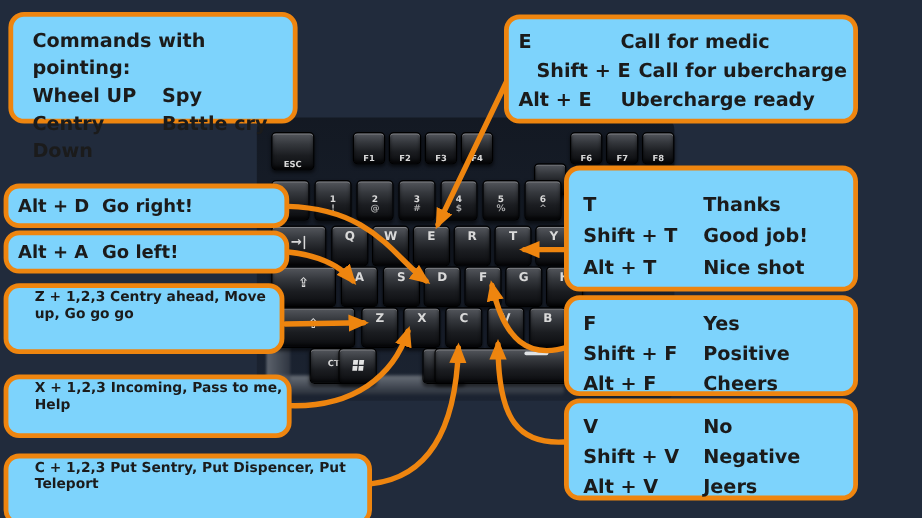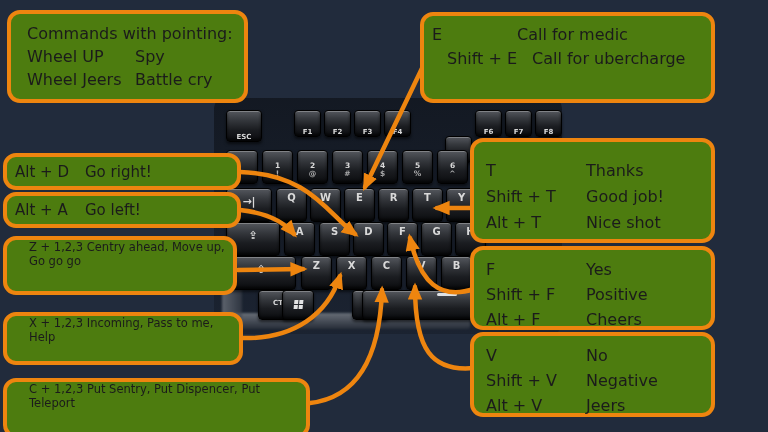--- a/index.html
+++ b/index.html
@@ -26,22 +26,22 @@
   .numkey .sub{opacity:.75;}
   .ickey{font-size:11px;padding-top:6px;}
   .win-logo{display:grid;grid-template-columns:4px 4px;grid-template-rows:4px 4px;gap:1px;margin-top:6px;transform:skewX(-6deg);}
   .win-logo span{background:#e3e3e3;display:block;}
   .space-mark{position:absolute;right:16px;top:2px;width:20px;height:3px;background:#dfe2e5;border-radius:2px;}
 
   
   svg.arrows{position:absolute;left:0;top:0;z-index:3;}
 
   
-  .callout{position:absolute;z-index:4;background:#4d7c0f;border:4px solid #ee850f;border-radius:13px;
-           color:#1b1b1b;font-weight:normal;box-sizing:border-box;}
+  .callout{position:absolute;z-index:4;background:#7dd3fc;border:4px solid #ee850f;border-radius:13px;
+           color:#1b1b1b;font-weight:bold;box-sizing:border-box;}
   .crow{display:flex;}
   .ck{flex-shrink:0;}
   .small-note{display:flex;align-items:flex-start;font-size:11.5px;padding-left:22px;letter-spacing:0;}
   .keyline{display:flex;align-items:center;font-size:15px;padding-left:8px;}
   .keyline .ck{width:70px;}
 </style>
 </head>
 <body>
 
 <div class="stage">
@@ -208,33 +208,37 @@
     </g>
   </svg>
 
   <div class="callout" style="left:7px;top:10px;width:241px;height:93px;padding:8px 0 0 16px;font-size:16px;line-height:23px;">
     <div>Commands with pointing:</div>
     <div class="crow">
       <span class="ck" style="width:108px;">Wheel UP</span>
       <span>Spy</span>
     </div>
     <div class="crow">
-      <span class="ck" style="width:108px;">Wheel Jeers</span>
+      <span class="ck" style="width:108px;">Centry Down</span>
       <span>Battle cry</span>
     </div>
   </div>
 
   <div class="callout" style="left:420px;top:12px;width:295px;height:91px;padding:7px 0 0 8px;font-size:16px;line-height:24px;">
     <div class="crow">
       <span class="ck" style="width:85px;">E</span>
       <span>Call for medic</span>
     </div>
     <div class="crow">
       <span class="ck" style="width:85px;margin-left:15px;">Shift + E</span>
       <span>Call for ubercharge</span>
+    </div>
+    <div class="crow">
+      <span class="ck" style="width:85px;">Alt + E</span>
+      <span>Ubercharge ready</span>
     </div>
   </div>
 
   <div class="callout keyline" style="left:3px;top:153px;width:238px;height:37px;">
     <span class="ck">Alt + D</span>
     <span>Go right!</span>
   </div>
 
   <div class="callout keyline" style="left:3px;top:192px;width:238px;height:36px;">
     <span class="ck">Alt + A</span>

